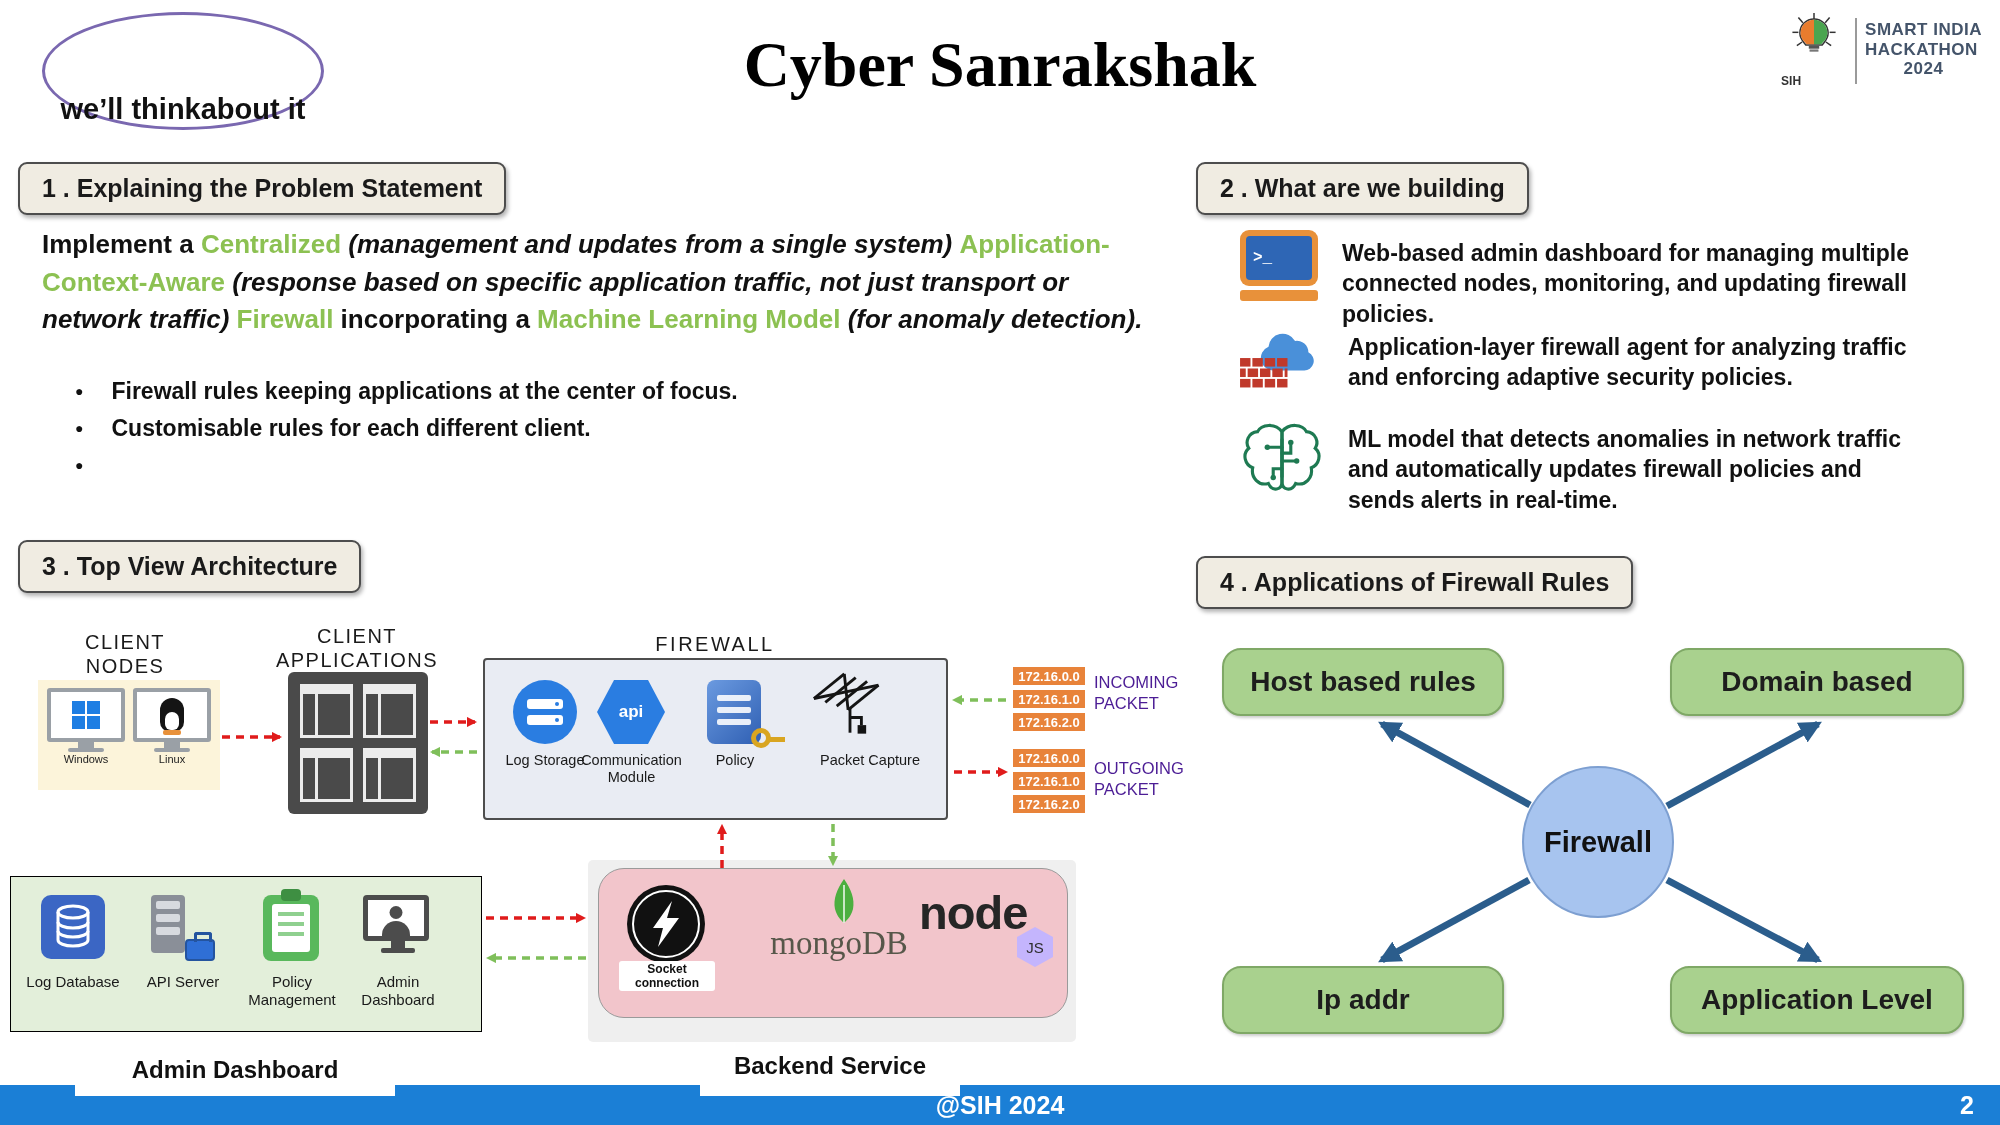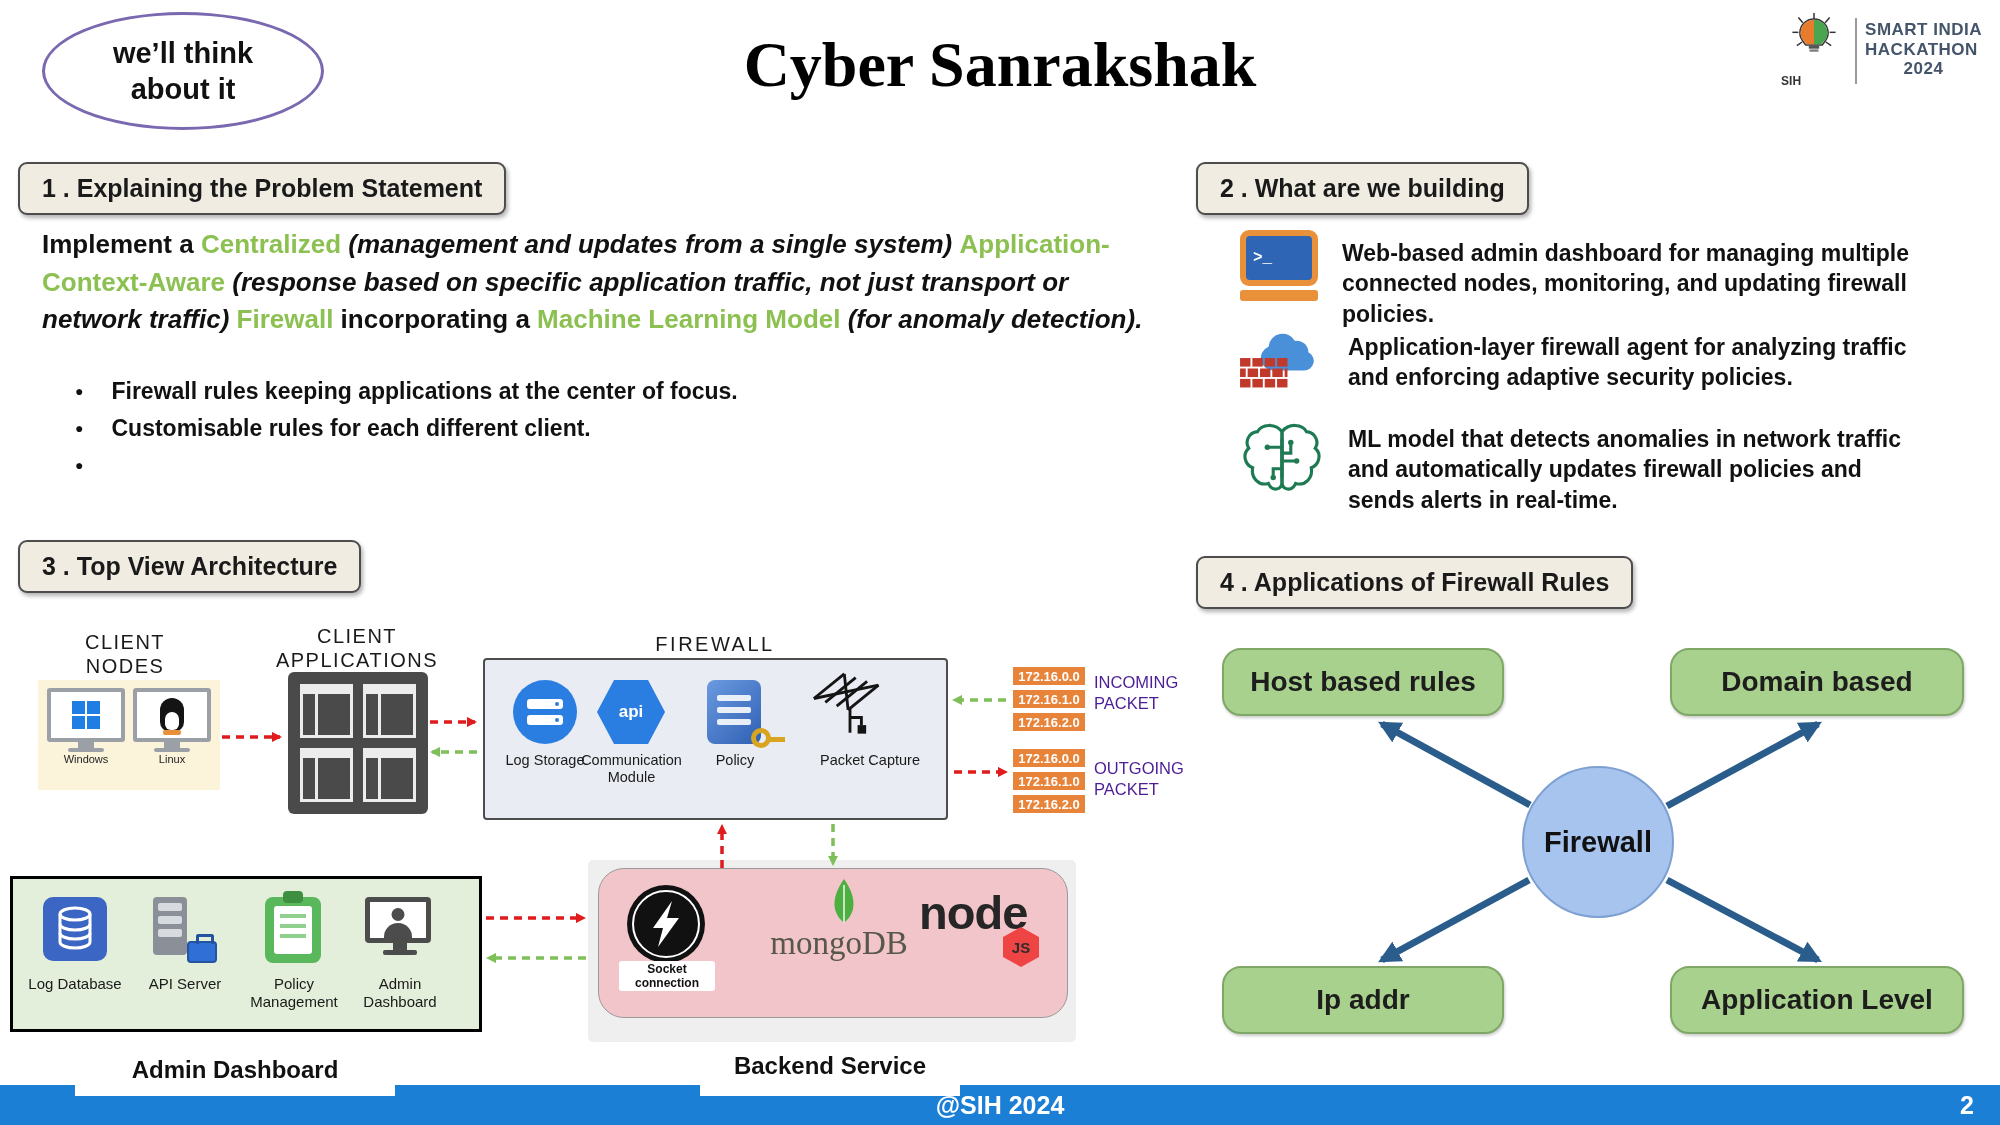--- a/index.html
+++ b/index.html
@@ -2,21 +2,21 @@
 <html><head>
 <meta charset="utf-8">
 <style>
   * { margin:0; padding:0; box-sizing:border-box; }
   body { font-family:"Liberation Sans", sans-serif; background:#fff; }
   .slide { position:relative; width:2000px; height:1125px; background:#fff; overflow:hidden; }
   .abs { position:absolute; }
 
   
   .badge-oval { left:42px; top:12px; width:282px; height:118px; border:3.5px solid #7a68b0; border-radius:50%;
-    display:flex; flex-direction:column; align-items:center; justify-content:center; font-size:29px; font-weight:bold; line-height:1.25; color:#111; }
+    display:flex; align-items:flex-end; justify-content:center; font-size:29px; font-weight:bold; line-height:1.25; color:#111; }
   .page-title { left:0; top:28px; width:100%; text-align:center; font-family:"Liberation Serif", serif; font-weight:bold; font-size:64px; color:#000; }
   .logo-wrap { right:18px; top:10px; display:flex; align-items:flex-start; gap:8px; }
   .logo-bulb { }
   .logo-sih { font-size:12px; font-weight:bold; color:#333; margin-top:-4px; }
   .logo-sep { width:2px; height:66px; background:#9a9a9a; margin-top:8px; }
   .logo-text { margin-top:10px; font-weight:800; color:#44546a; font-size:17px; line-height:1.15; letter-spacing:0.5px; }
   .logo-text .l3 { text-align:center; }
 
   
   .sec-head { background:#f0ece2; border:2px solid #4d4d4d; border-radius:9px; padding:10px 22px;
@@ -76,21 +76,21 @@
   .pol-row { width:34px; height:6px; background:rgba(255,255,255,.88); margin:6px auto 0; border-radius:2px; }
   .pol-key { position:absolute; right:-10px; bottom:-4px; width:20px; height:20px; border:5px solid #d9a520; border-radius:50%; background:transparent; }
   .pol-key::after { content:""; position:absolute; left:14px; top:4px; width:15px; height:5px; background:#d9a520; }
 
   
   .ip-box { position:absolute; width:74px; height:20px; background:#e8833a; border:1px solid #fff; color:#fff;
     font-size:13px; font-weight:bold; display:flex; align-items:center; justify-content:center; }
   .packet-label { position:absolute; width:100px; font-size:16.5px; color:#4c1d95; line-height:1.25; }
 
   
-  .admin-box { left:10px; top:876px; width:472px; height:156px; background:#e3efda; border:3px solid #000000; }
+  .admin-box { left:10px; top:876px; width:472px; height:156px; background:#e3efda; border:1px solid #000000; }
   .ldb { position:absolute; left:30px; top:18px; width:64px; height:64px; background:#3b66c4; border-radius:10px;
     display:flex; align-items:center; justify-content:center; }
   .srv-wrap { position:absolute; left:140px; top:18px; width:64px; height:66px; }
   .srv-tower { width:34px; height:58px; background:#8a8f98; border-radius:4px; padding-top:6px; }
   .srv-slot { width:24px; height:8px; background:#d7dadf; margin:0 auto 5px; border-radius:2px; }
   .srv-case { position:absolute; right:0; bottom:0; width:30px; height:22px; background:#2f6fd6; border:2px solid #24549f; border-radius:4px; }
   .srv-case::before { content:""; position:absolute; left:7px; top:-9px; width:12px; height:7px; border:3px solid #24549f; border-bottom:none; border-radius:3px 3px 0 0; }
   .clipb { position:absolute; left:252px; top:18px; width:56px; height:66px; background:#59b85c; border-radius:8px;
     display:flex; align-items:center; justify-content:center; }
   .clip-sheet { width:38px; height:48px; background:#fff; border-radius:3px; padding-top:8px; }
@@ -109,23 +109,23 @@
   .backend-box { left:598px; top:868px; width:470px; height:150px; background:#f2c5cb; border:1px solid #9a9a9a; border-radius:26px; }
   .sock { position:absolute; left:28px; top:16px; width:78px; height:78px; border-radius:50%; background:#111;
     display:flex; align-items:center; justify-content:center; }
   .sock::before { content:""; position:absolute; inset:5px; border:2.5px solid #fff; border-radius:50%; }
   .sock-label { position:absolute; left:20px; top:92px; width:96px; background:#fff; border-radius:3px;
     font-size:12px; font-weight:bold; color:#111; text-align:center; padding:1px 2px; }
   .mongo-text { position:absolute; left:150px; top:56px; width:180px; text-align:center;
     font-family:"Liberation Serif", serif; font-size:33px; color:#57574a; }
   .mongo-leaf { position:absolute; left:232px; top:10px; }
   .node-text { position:absolute; left:320px; top:16px; font-size:47px; font-weight:bold; letter-spacing:-1px; color:#262626; }
-  .njs-hex { position:absolute; left:404px; top:58px; width:36px; height:40px; background:#ef4444;
+  .njs-hex { position:absolute; left:418px; top:58px; width:36px; height:40px; background:#c4b5fd;
     clip-path:polygon(50% 0,100% 25%,100% 75%,50% 100%,0 75%,0 25%);
-    display:flex; align-items:center; justify-content:center; font-weight:bold; font-size:15px; color:#2d2d2d; }
+    display:flex; align-items:center; justify-content:center; font-weight:normal; font-size:15px; color:#2d2d2d; }
 
   .white-tab { background:#fff; z-index:5; display:flex; align-items:flex-start; justify-content:center;
     font-size:24px; font-weight:bold; color:#111; padding-top:6px; }
 
   
   .rule-box { background:#a9d18e; border:2px solid #7fa866; border-radius:19px; display:flex; align-items:center; justify-content:center;
     font-size:28px; font-weight:bold; color:#1d1d1d; box-shadow:1px 2px 3px rgba(0,0,0,.2); }
   .fw-circle { left:1522px; top:766px; width:152px; height:152px; border-radius:50%; background:#a7c4ef; border:2px solid #7d9fd1;
     display:flex; align-items:center; justify-content:center; font-size:29px; font-weight:bold; color:#111; }
 

